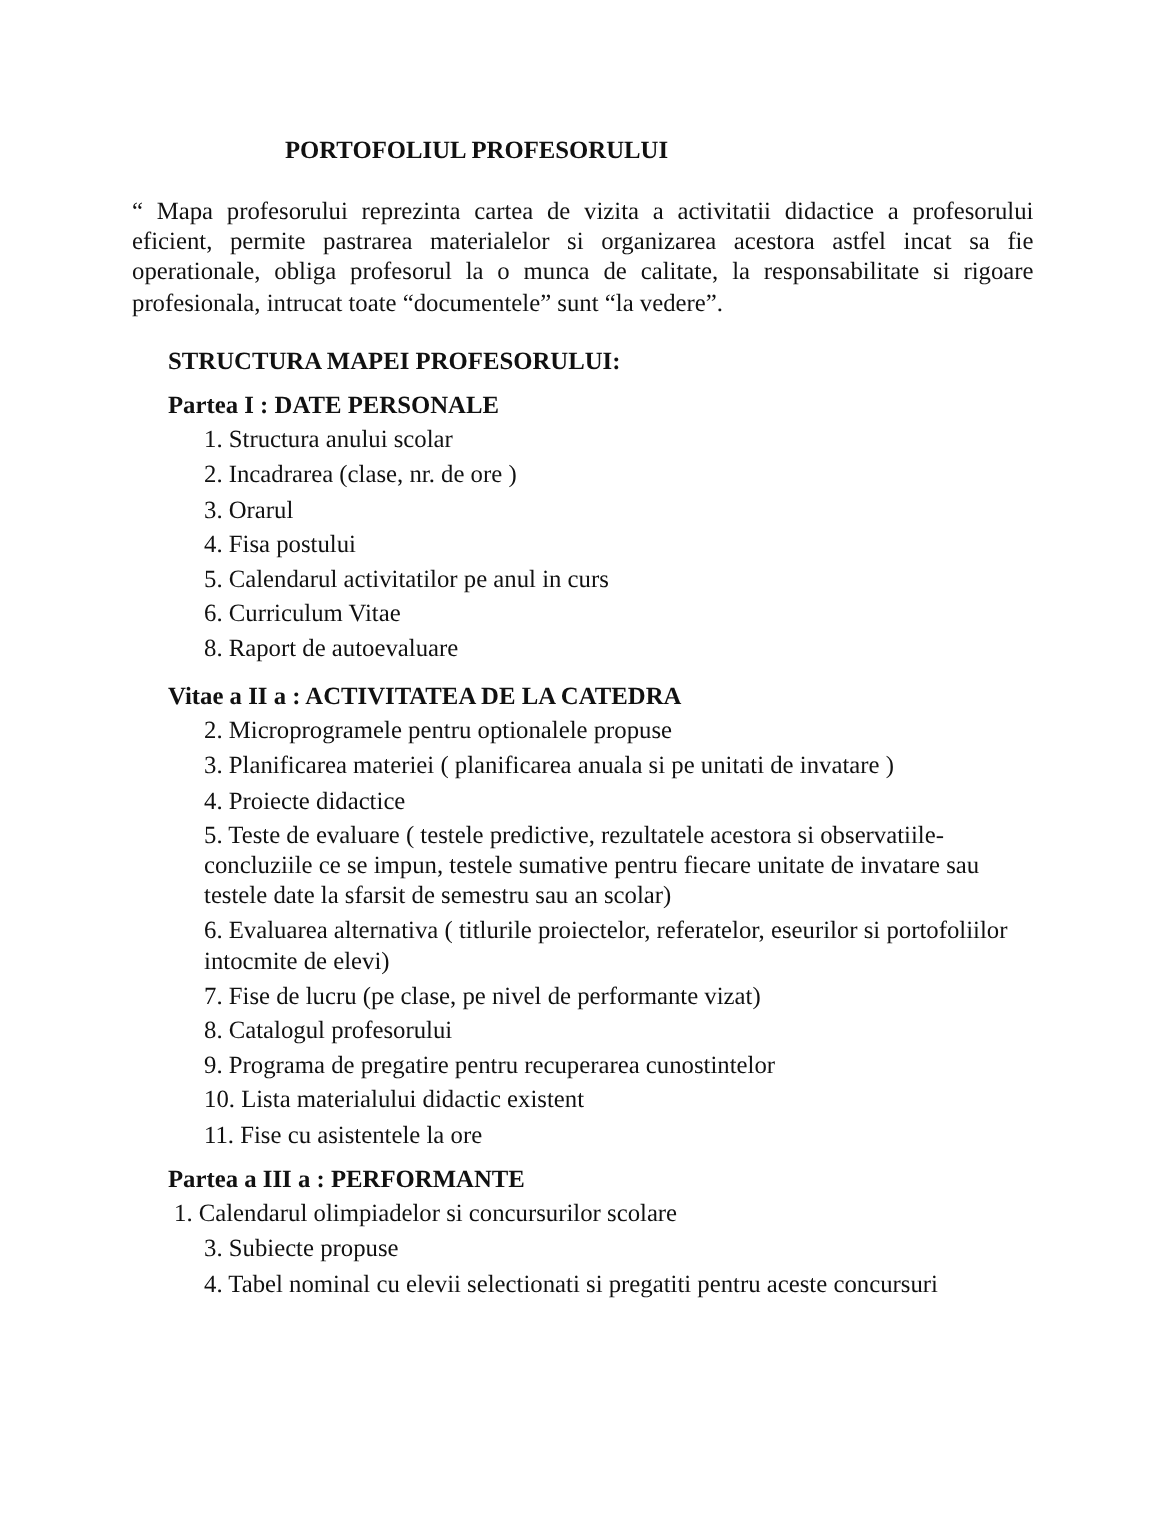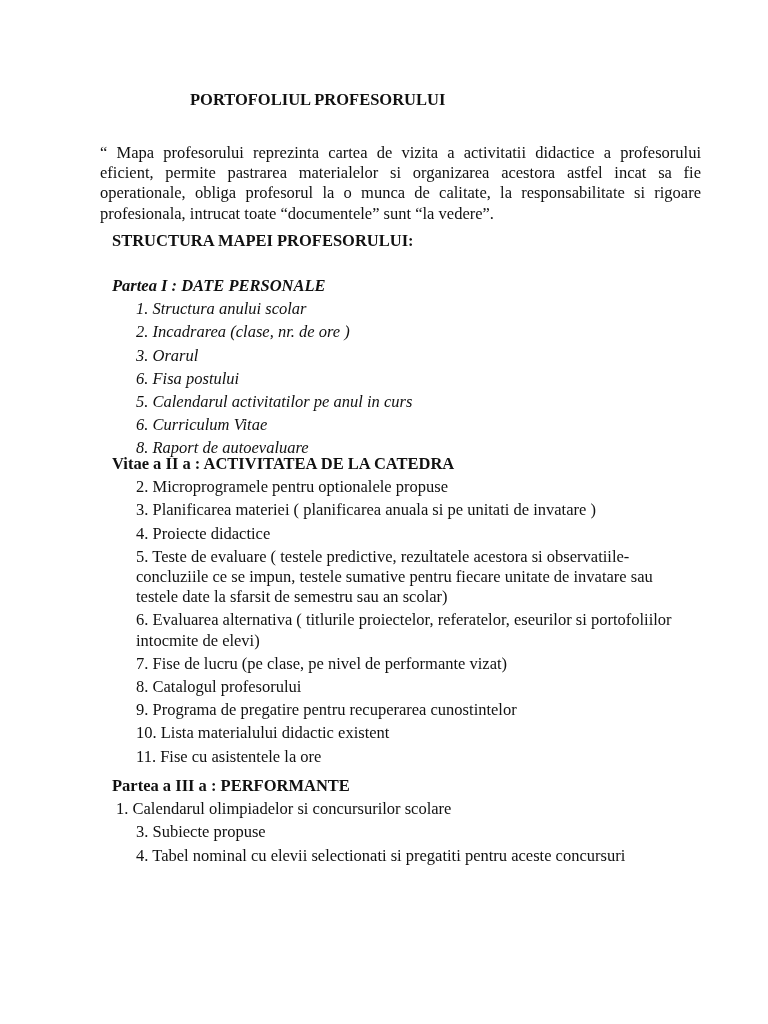--- a/index.html
+++ b/index.html
@@ -10,52 +10,52 @@
     font-size: 16.5px;
     line-height: 20.2px;
   }
   .page { position: absolute; left: 0; top: 0; width: 768px; height: 976px; }
   .title {
     position: absolute; left: 190px; top: 90px;
     font-weight: bold; font-size: 16.5px; margin: 0;
   }
   .intro {
     position: absolute; left: 88px; top: 131px; width: 601px;
-    margin: 12px; text-align: justify; text-align-last: left;
+    margin: 0; text-align: justify; text-align-last: left;
   }
   .structura {
     position: absolute; left: 112px; top: 231px;
     font-weight: bold; margin: 0;
   }
   .section { position: absolute; left: 112px; width: 590px; margin: 0; }
   .section-heading { font-weight: bold; margin: 0; }
   .item { margin: 3px; }
   .item.indent { padding-left: 21px; }
   .item.flush { padding-left: 1px; }
-  #sec1 { top: 276px; font-style: italic; }
+  #sec1 { top: 260px; }
   #sec2 { top: 454px; }
   #sec3 { top: 776px; }
 </style>
 </head>
 <body>
 
 <div class="page">
 
   <h1 class="title">PORTOFOLIUL PROFESORULUI</h1>
 
   <p class="intro">“ Mapa profesorului reprezinta cartea de vizita a activitatii didactice a profesorului eficient, permite pastrarea materialelor si organizarea acestora astfel incat sa fie operationale, obliga profesorul la o munca de calitate, la responsabilitate si rigoare profesionala, intrucat toate “documentele” sunt “la vedere”.</p>
 
   <p class="structura">STRUCTURA MAPEI PROFESORULUI:</p>
 
   <div class="section" id="sec1">
     <p class="section-heading">Partea I : DATE PERSONALE</p>
     <p class="item indent">1. Structura anului scolar</p>
     <p class="item indent">2. Incadrarea (clase, nr. de ore )</p>
     <p class="item indent">3. Orarul</p>
-    <p class="item indent">6. Fisa postului</p>
+    <p class="item indent">4. Fisa postului</p>
     <p class="item indent">5. Calendarul activitatilor pe anul in curs</p>
     <p class="item indent">6. Curriculum Vitae</p>
     <p class="item indent">8. Raport de autoevaluare</p>
   </div>
 
   <div class="section" id="sec2">
     <p class="section-heading">Vitae a II a : ACTIVITATEA DE LA CATEDRA</p>
     <p class="item indent">2. Microprogramele pentru optionalele propuse</p>
     <p class="item indent">3. Planificarea materiei ( planificarea anuala si pe unitati de invatare )</p>
     <p class="item indent">4. Proiecte didactice</p>

